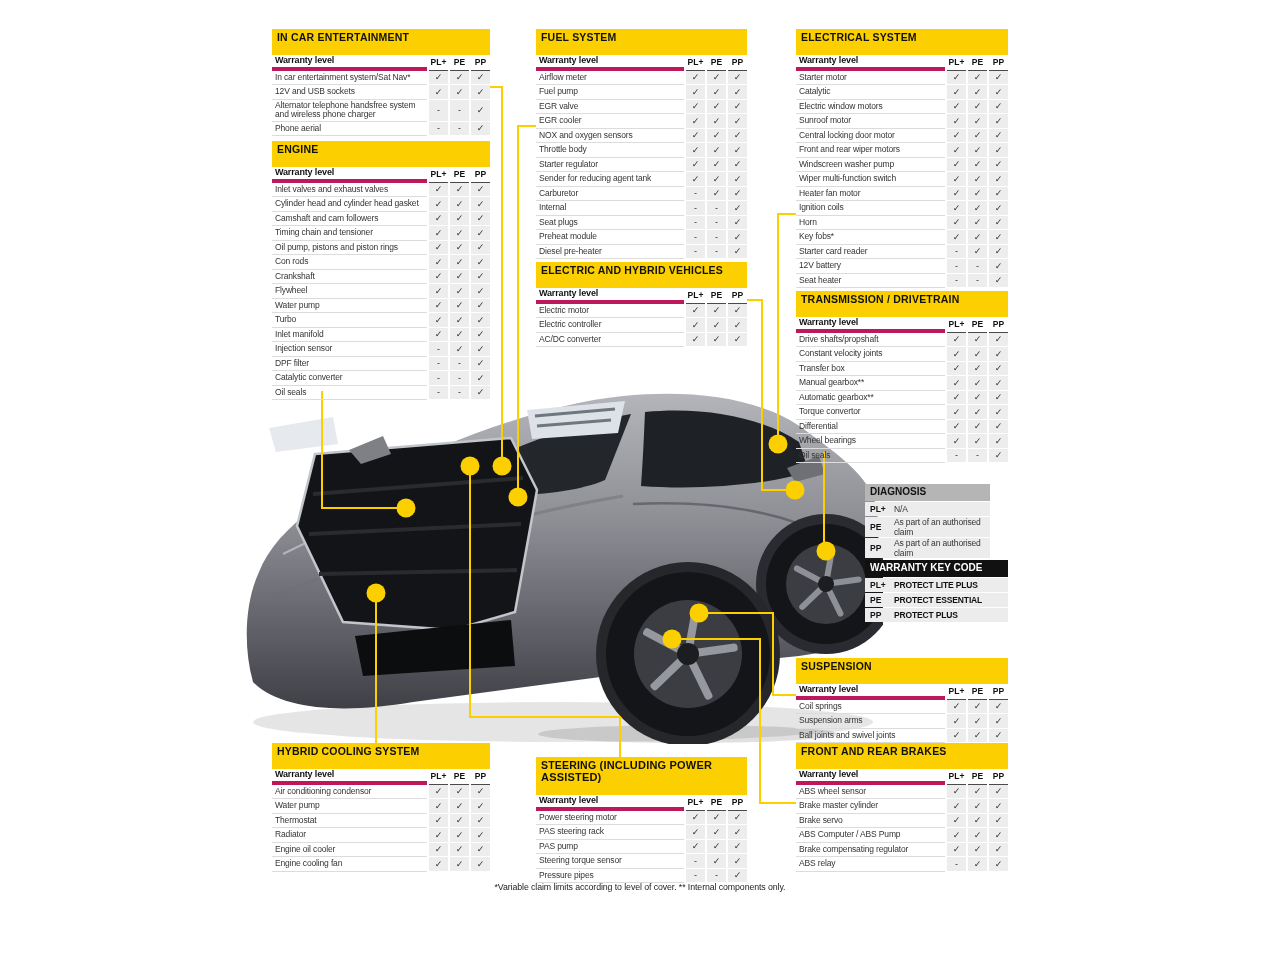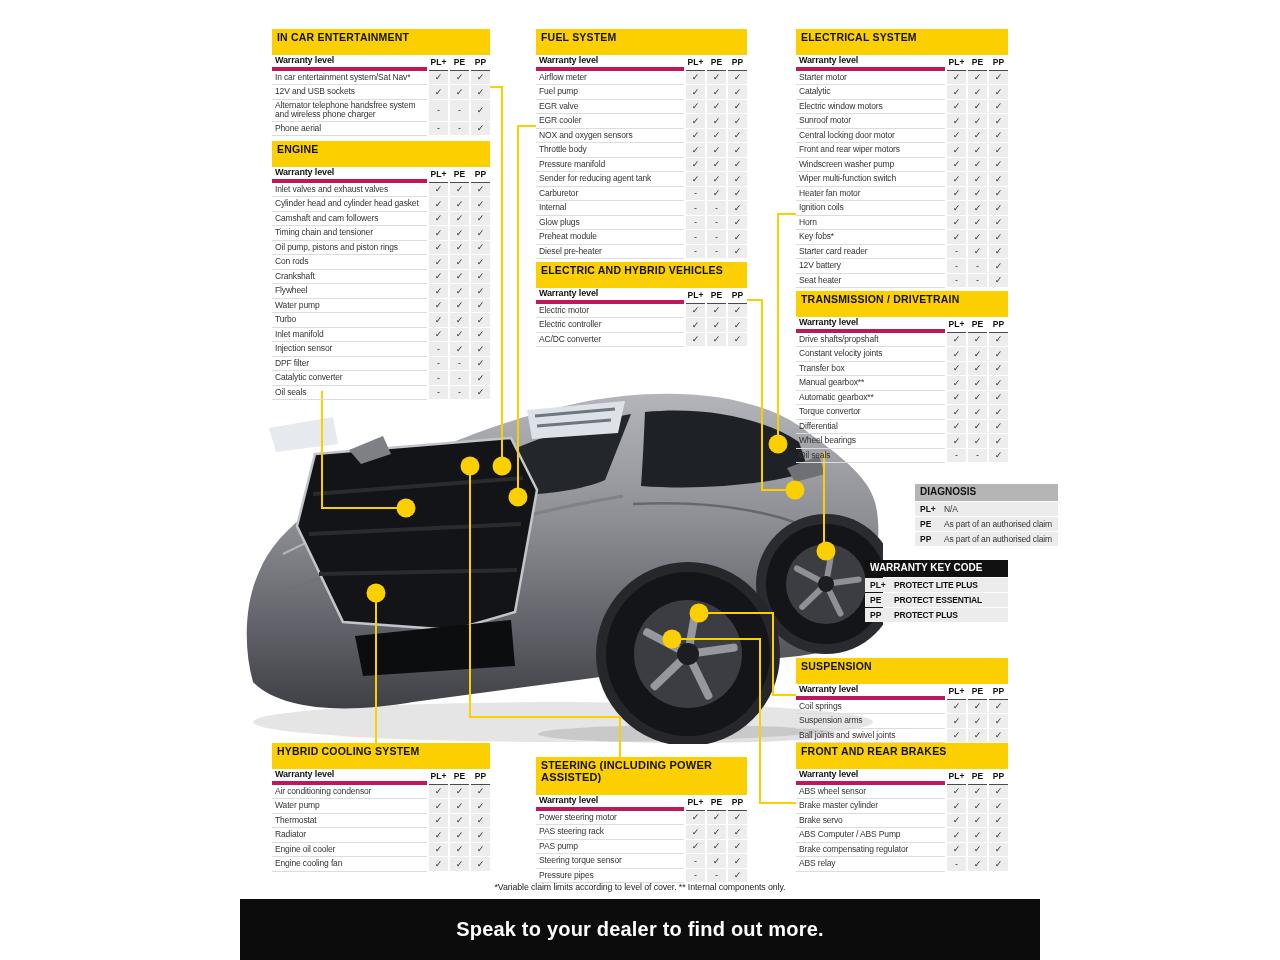--- a/index.html
+++ b/index.html
@@ -293,21 +293,21 @@
         <span class="tm">✓</span>
         <span class="tm">✓</span>
       </div>
       <div class="tr">
         <span class="tl">Throttle body</span>
         <span class="tm">✓</span>
         <span class="tm">✓</span>
         <span class="tm">✓</span>
       </div>
       <div class="tr">
-        <span class="tl">Pressure manifold</span>
+        <span class="tl">Starter regulator</span>
         <span class="tm">✓</span>
         <span class="tm">✓</span>
         <span class="tm">✓</span>
       </div>
       <div class="tr">
         <span class="tl">Sender for reducing agent tank</span>
         <span class="tm">✓</span>
         <span class="tm">✓</span>
         <span class="tm">✓</span>
       </div>
@@ -317,21 +317,21 @@
         <span class="tm">✓</span>
         <span class="tm">✓</span>
       </div>
       <div class="tr">
         <span class="tl">Internal</span>
         <span class="tm">-</span>
         <span class="tm">-</span>
         <span class="tm">✓</span>
       </div>
       <div class="tr">
-        <span class="tl">Glow plugs</span>
+        <span class="tl">Seat plugs</span>
         <span class="tm">-</span>
         <span class="tm">-</span>
         <span class="tm">✓</span>
       </div>
       <div class="tr">
         <span class="tl">Preheat module</span>
         <span class="tm">-</span>
         <span class="tm">-</span>
         <span class="tm">✓</span>
       </div>
@@ -681,21 +681,21 @@
         <span class="tm">✓</span>
       </div>
       <div class="tr">
         <span class="tl">ABS relay</span>
         <span class="tm">-</span>
         <span class="tm">✓</span>
         <span class="tm">✓</span>
       </div>
     </div>
 
-  <div class="ktable" style="left:915px;top:484px;width:143px;">
+  <div class="ktable" style="left:865px;top:484px;width:125px;">
       <div class="khead gray">DIAGNOSIS</div>
       <div class="kr">
         <span class="kl">PL+</span>
         <span class="kv">N/A</span>
       </div>
       <div class="kr">
         <span class="kl">PE</span>
         <span class="kv">As part of an authorised claim</span>
       </div>
       <div class="kr">
@@ -713,17 +713,14 @@
         <span class="kl">PE</span>
         <span class="kv">PROTECT ESSENTIAL</span>
       </div>
       <div class="kr bold">
         <span class="kl">PP</span>
         <span class="kv">PROTECT PLUS</span>
       </div>
     </div>
 
   <div class="disclaimer" style="top:882px;">*Variable claim limits according to level of cover. ** Internal components only.</div>
-  <div class="cta-bar">
-    <span>Speak to your dealer to find out more.</span>
-  </div>
 
 </div>
 
 </body></html>

